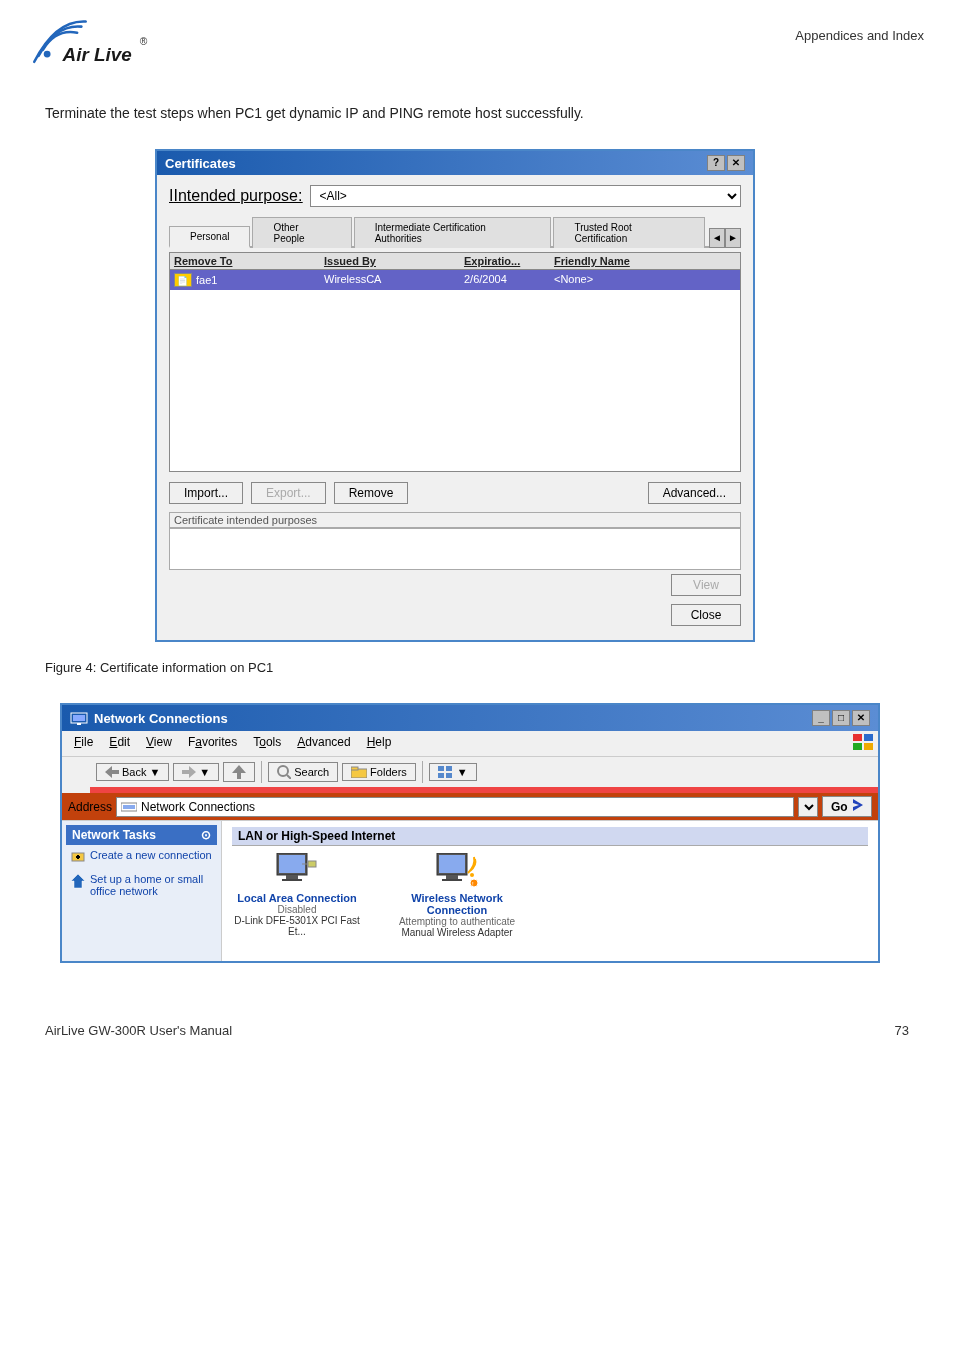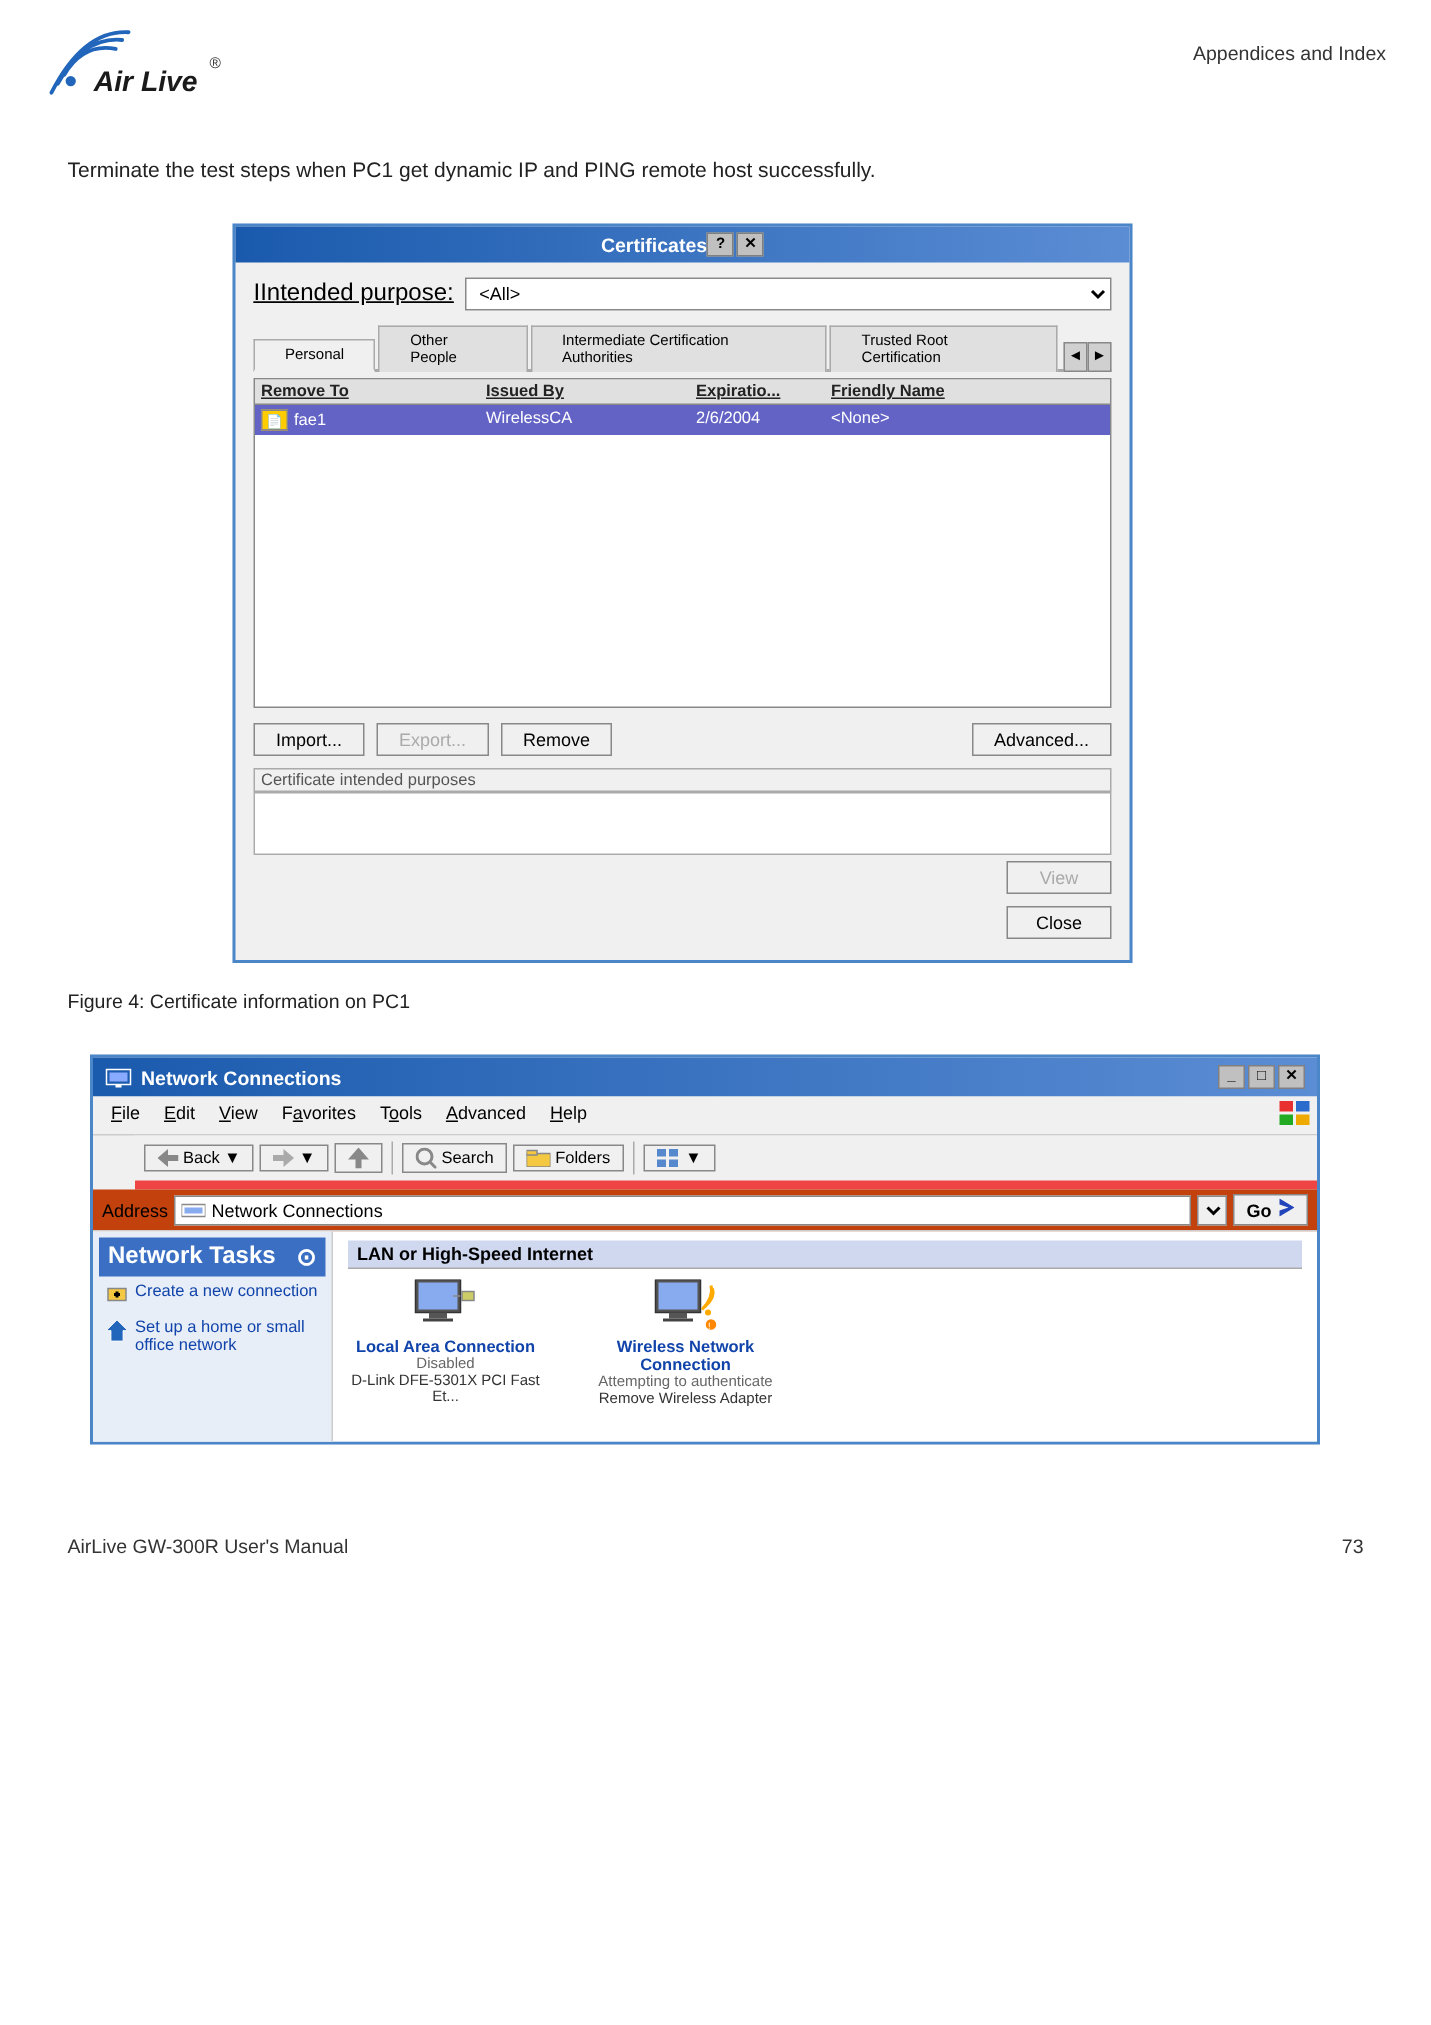--- a/index.html
+++ b/index.html
@@ -50,21 +50,21 @@
     .dialog-box {
       border: 2px solid #4a86c8;
       background: #f0f0f0;
       font-size: 12px;
     }
     .dialog-titlebar {
       background: linear-gradient(to right, #1a5aad, #5b8dd4);
       color: white;
       padding: 4px 8px;
       display: flex;
-      justify-content: center;
+      justify-content: space-between;
       align-items: center;
       font-size: 13px;
       font-weight: bold;
     }
     .dialog-titlebar-buttons {
       display: flex;
       gap: 2px;
     }
     .title-btn {
       width: 18px;
@@ -352,21 +352,21 @@
     .netconn-sidebar {
       width: 160px;
       background: #e8eef8;
       border-right: 1px solid #ccc;
       padding: 4px;
     }
     .sidebar-section-header {
       background: #3a6fc4;
       color: white;
       padding: 3px 6px;
-      font-size: 16px;
+      font-size: 12px;
       font-weight: bold;
       display: flex;
       justify-content: space-between;
       align-items: center;
       cursor: pointer;
     }
     .sidebar-item {
       display: flex;
       align-items: flex-start;
       gap: 4px;
@@ -730,21 +730,21 @@
                   <path d="M 38 18 Q 45 12 43 6"></path>
                 </g>
                 <circle cx="40" cy="22" r="2" fill="#ffaa00"></circle>
 
                 <circle cx="42" cy="30" r="4" fill="#ff8800" stroke="#fff" stroke-width="1"></circle>
                 <text x="40" y="33" font-size="6" fill="white">!</text>
               </svg>
             </div>
             <div class="conn-name">Wireless Network Connection</div>
             <div class="conn-status">Attempting to authenticate</div>
-            <div class="conn-device">Remove Wireless Adapter</div>
+            <div class="conn-device">Manual Wireless Adapter</div>
           </div>
         </div>
       </div>
     </div>
   </div>
 </div>
 
 <div class="page-footer">
   <div class="footer-product">AirLive GW-300R User's Manual</div>
   <div class="footer-page">73</div>

